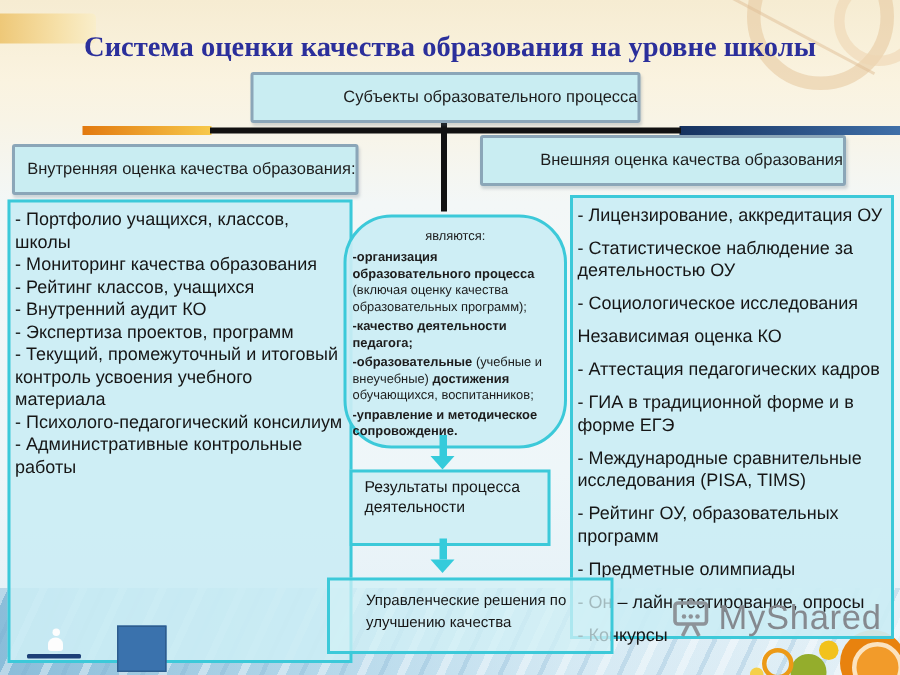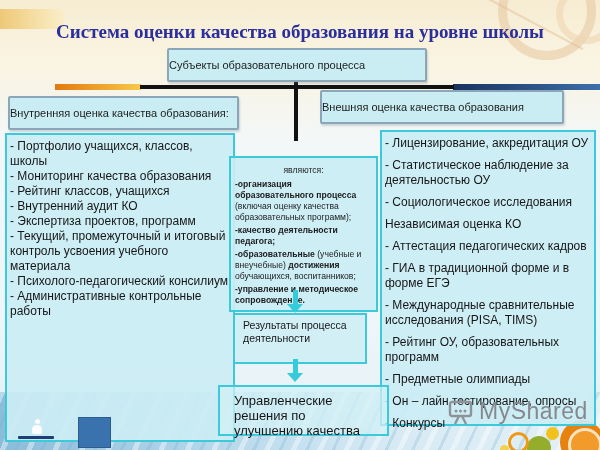--- a/index.html
+++ b/index.html
@@ -25,21 +25,21 @@
   .c-or2{left:568px;top:428px;width:28px;height:28px;background:#f29b2a;border:3px solid #fbe3c0;}
   .c-gr{left:527px;top:436px;width:24px;height:24px;background:#94ad2c;}
   .c-yl{left:546px;top:427px;width:13px;height:13px;background:#f2c21c;}
   .c-orr{left:508px;top:432px;width:15px;height:15px;border:3px solid #ec9a17;background:transparent;}
   .c-yl2{left:500px;top:445px;width:9px;height:9px;background:#f5d04a;}
   
   .title{position:absolute;left:40px;top:21px;width:520px;text-align:center;
     font-family:"Liberation Serif",serif;font-weight:bold;font-size:19px;color:#2b2f9b;}
   
   .tbox{position:absolute;background:#c9edf2;border:2px solid #8ba6b8;border-radius:2px;
-    display:flex;align-items:center;justify-content:flex-start;text-align:center;
+    display:flex;align-items:center;justify-content:flex-end;text-align:center;
     font-size:11px;color:#1d1d1d;box-shadow:1px 2px 2px rgba(90,110,130,.25);}
   .cyanbox{position:absolute;border:2px solid #3cc9d9;background:rgba(203,237,244,.92);color:#161616;}
   
   .h-black{position:absolute;left:140px;top:85px;width:314px;height:4px;background:#111;}
   .v-black{position:absolute;left:294px;top:78px;width:4px;height:63px;background:#111;}
   .bar-orange{position:absolute;left:55px;top:84px;width:86px;height:6px;background:linear-gradient(90deg,#e2790f,#f7c94b);}
   .bar-navy{position:absolute;left:453px;top:84px;width:147px;height:6px;background:linear-gradient(90deg,#16325f,#3f6fa8);}
   
   .list{padding:4px 3px;font-size:12px;line-height:15px;}
   .list .list-item{margin:0;}
@@ -102,21 +102,21 @@
       <div class="list-item">- Портфолио учащихся, классов, школы</div>
       <div class="list-item">- Мониторинг качества образования</div>
       <div class="list-item">- Рейтинг классов, учащихся</div>
       <div class="list-item">- Внутренний аудит КО</div>
       <div class="list-item">- Экспертиза проектов, программ</div>
       <div class="list-item">- Текущий, промежуточный и итоговый контроль усвоения учебного материала</div>
       <div class="list-item">- Психолого-педагогический консилиум</div>
       <div class="list-item">- Административные контрольные работы</div>
     </div>
 
-  <div class="cyanbox criteria" style="left:229px;top:156px;width:137px;height:138px;">
+  <div class="cyanbox criteria" style="left:229px;top:143px;width:137px;height:138px;border-radius:32px;">
     <div class="intro">являются:</div>
     <div>
         <div class="c-line"><b>-организация образовательного процесса </b><span>(включая оценку качества образовательных программ);</span></div>
         <div class="c-line"><b>-качество деятельности педагога;</b></div>
         <div class="c-line"><b>-образовательные </b><span>(учебные и внеучебные) </span><b>достижения </b><span>обучающихся, воспитанников;</span></div>
         <div class="c-line"><b>-управление и методическое сопровождение.</b></div>
       </div>
   </div>
 
   <div class="cyanbox list list-gap" style="left:380px;top:130px;width:206px;height:284px;">
@@ -140,21 +140,21 @@
 
   <div class="cyanbox" style="left:233px;top:313px;width:114px;height:39px;padding:4px 8px;font-size:10.5px;line-height:13px;background:rgba(203,237,244,.8);">
     <span>Результаты процесса деятельности</span>
   </div>
 
   <div class="arrow" style="left:287px;top:359px;">
     <div class="stem"></div>
       <div class="head"></div>
   </div>
 
-  <div class="cyanbox" style="left:218px;top:385px;width:139px;height:35px;padding:6px 14px;font-size:13px;line-height:15px;background:rgba(210,240,246,.75);">
+  <div class="cyanbox" style="left:218px;top:385px;width:139px;height:35px;padding:6px 24px;font-size:10px;line-height:15px;background:rgba(210,240,246,.75);">
     <span>Управленческие решения по улучшению качества</span>
   </div>
 
   <div class="logo">
     <div class="head"></div>
     <div class="body"></div>
     <div class="base"></div>
   </div>
   <div class="blue-rect"></div>
 

